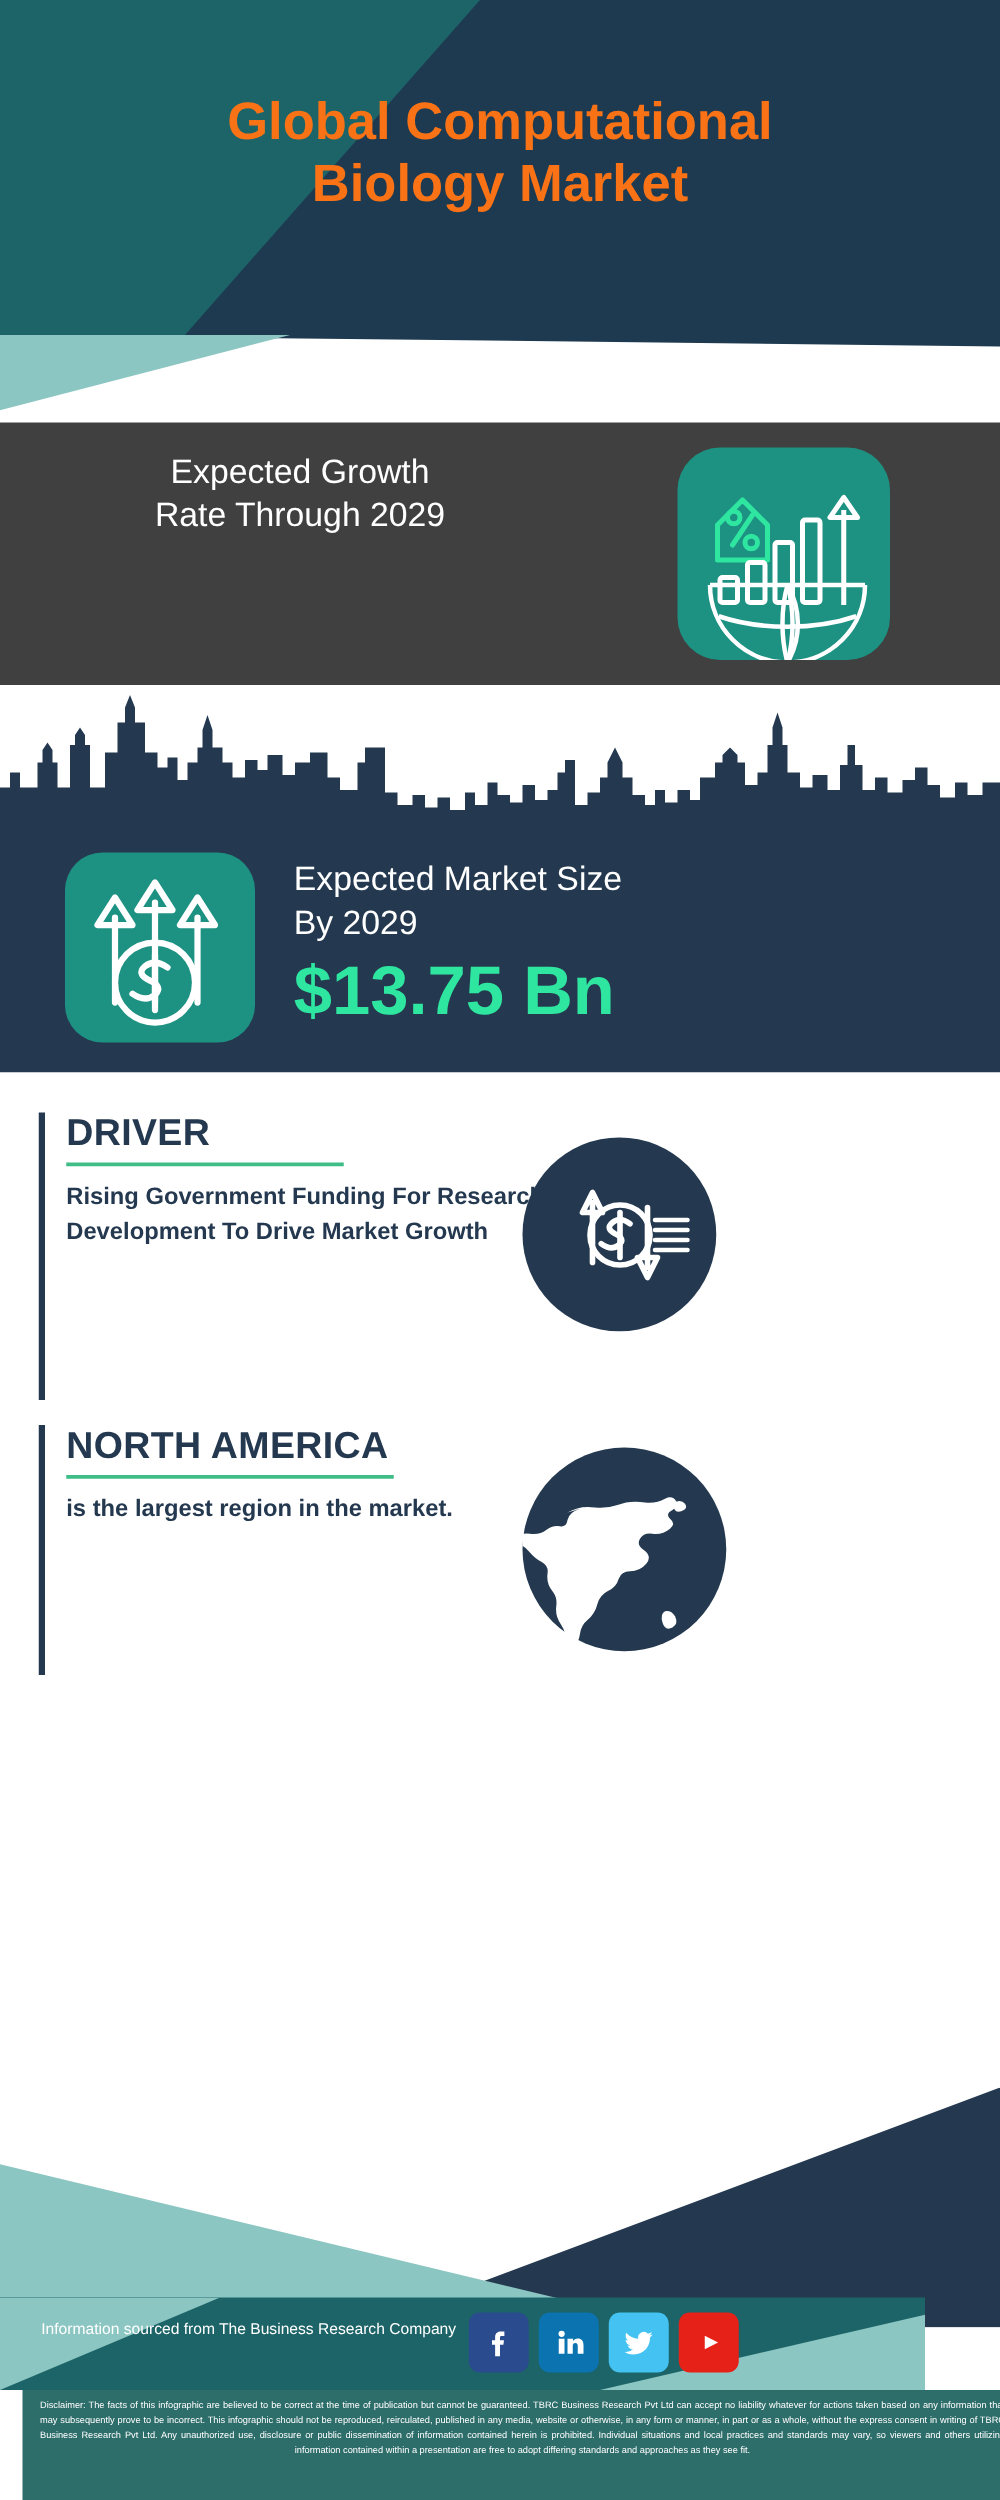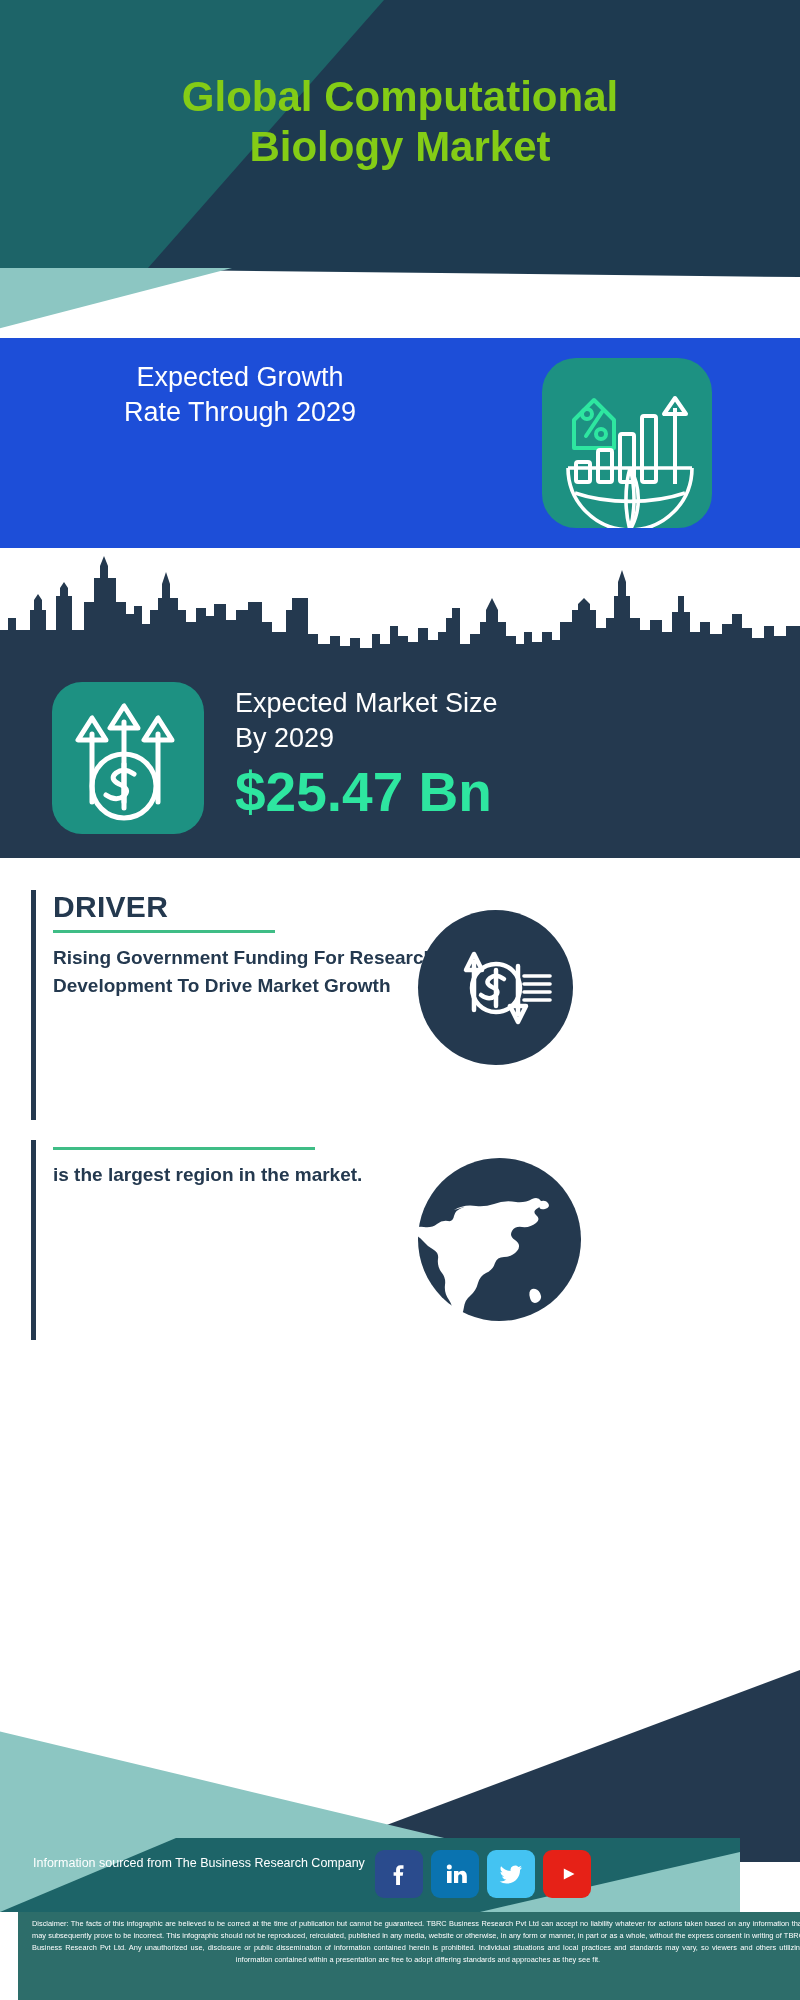--- a/index.html
+++ b/index.html
@@ -10,32 +10,32 @@
     overflow:hidden;
   }
   .page{position:relative;width:800px;height:2000px;overflow:hidden;background:#ffffff;}
 
   
   .header{position:absolute;left:0;top:0;width:800px;height:268px;background:#1e3a50;overflow:hidden;}
   .header-teal-tri{position:absolute;left:0;top:0;width:800px;height:268px;
     background:#1d6468;
     clip-path:polygon(0 0, 48% 0, 18.5% 100%, 0 100%);}
   .header-title{position:absolute;left:0;top:72px;width:800px;text-align:center;
-    color:#84cc16;font-size:42px;font-weight:bold;line-height:1.18;letter-spacing:0px;
+    color:#f97316;font-size:42px;font-weight:bold;line-height:1.18;letter-spacing:0px;
     font-family:"Liberation Sans", sans-serif;}
 
   
   .band{position:absolute;left:0;top:268px;width:800px;height:70px;background:#ffffff;overflow:hidden;}
   .band-navy{position:absolute;left:0;top:0;width:800px;height:70px;background:#1e3a50;
     clip-path:polygon(0 0, 100% 0, 100% 13%, 0 0);}
   .band-lightteal{position:absolute;left:0;top:0;width:800px;height:70px;background:#8cc6c2;
     clip-path:polygon(0 0, 29% 0, 0 86%);}
 
   
-  .growth{position:absolute;left:0;top:338px;width:800px;height:210px;background:#1d4ed8;}
+  .growth{position:absolute;left:0;top:338px;width:800px;height:210px;background:#404040;}
   .growth-text{position:absolute;left:30px;top:22px;width:420px;text-align:center;}
   .growth-label{color:#ffffff;font-size:27px;line-height:1.3;font-weight:400;}
   .growth-value{color:#2ee6a0;font-size:61px;font-weight:bold;line-height:1.05;margin-top:8px;}
   .growth-icon{position:absolute;left:542px;top:20px;width:170px;height:170px;
     background:#1d9182;border-radius:34px;}
 
   
   .market{position:absolute;left:0;top:548px;width:800px;height:310px;background:#24394f;overflow:hidden;}
   .skyline-white{position:absolute;left:0;top:0;width:800px;height:112px;background:#ffffff;}
   .skyline{position:absolute;left:0;top:0;width:800px;height:120px;}
@@ -173,21 +173,21 @@
           <line x1="72" y1="82" x2="72" y2="126"></line>
         </g>
       </svg>
     </div>
 
     <div class="market-text">
       <div class="market-label">
         <div>Expected Market Size</div>
         <div>By 2029</div>
       </div>
-      <div class="market-value">$25.47 Bn</div>
+      <div class="market-value">$13.75 Bn</div>
     </div>
   </div>
 
   <div class="insights">
 
     <div class="card" style="top:32px;height:230px;">
       <div class="card-bar" style="height:230px;"></div>
       <div class="card-body">
         <div class="card-title">DRIVER</div>
         <div class="card-rule"></div>
@@ -208,20 +208,21 @@
           <line x1="106" y1="74" x2="132" y2="74"></line>
           <line x1="106" y1="82" x2="132" y2="82"></line>
           <line x1="106" y1="90" x2="132" y2="90"></line>
         </g>
       </svg>
     </div>
 
     <div class="card" style="top:282px;height:200px;">
       <div class="card-bar" style="height:200px;"></div>
       <div class="card-body">
+        <div class="card-title">NORTH AMERICA</div>
         <div class="card-rule" style="width:262px;"></div>
         <div class="card-desc">is the largest region in the market.</div>
       </div>
     </div>
     <div class="card-circle" style="left:418px;top:300px;width:163px;height:163px;">
       <svg width="163" height="163" viewBox="0 0 163 163" aria-hidden="true">
         <path fill="#ffffff" d="M36 52 q10 -6 22 -4 q9 1 18 -2 q10 -4 22 -2 q9 1 16 -3 q6 -3 9 2
           q2 4 -3 7 q-6 3 -2 7 q5 4 0 8 q-6 5 -14 4 q-7 -1 -10 4 q-3 5 3 9 q7 5 2 11 q-5 6 -13 6
           q-7 0 -9 6 q-2 7 -9 10 q-6 3 -8 10 q-2 8 -8 13 q-5 4 -6 11 q-1 8 -6 11 q-5 2 -5 -4
           q0 -8 -4 -14 q-5 -7 -4 -15 q1 -7 -3 -12 q-5 -6 -4 -14 q1 -6 -4 -9 q-6 -3 -11 -9

